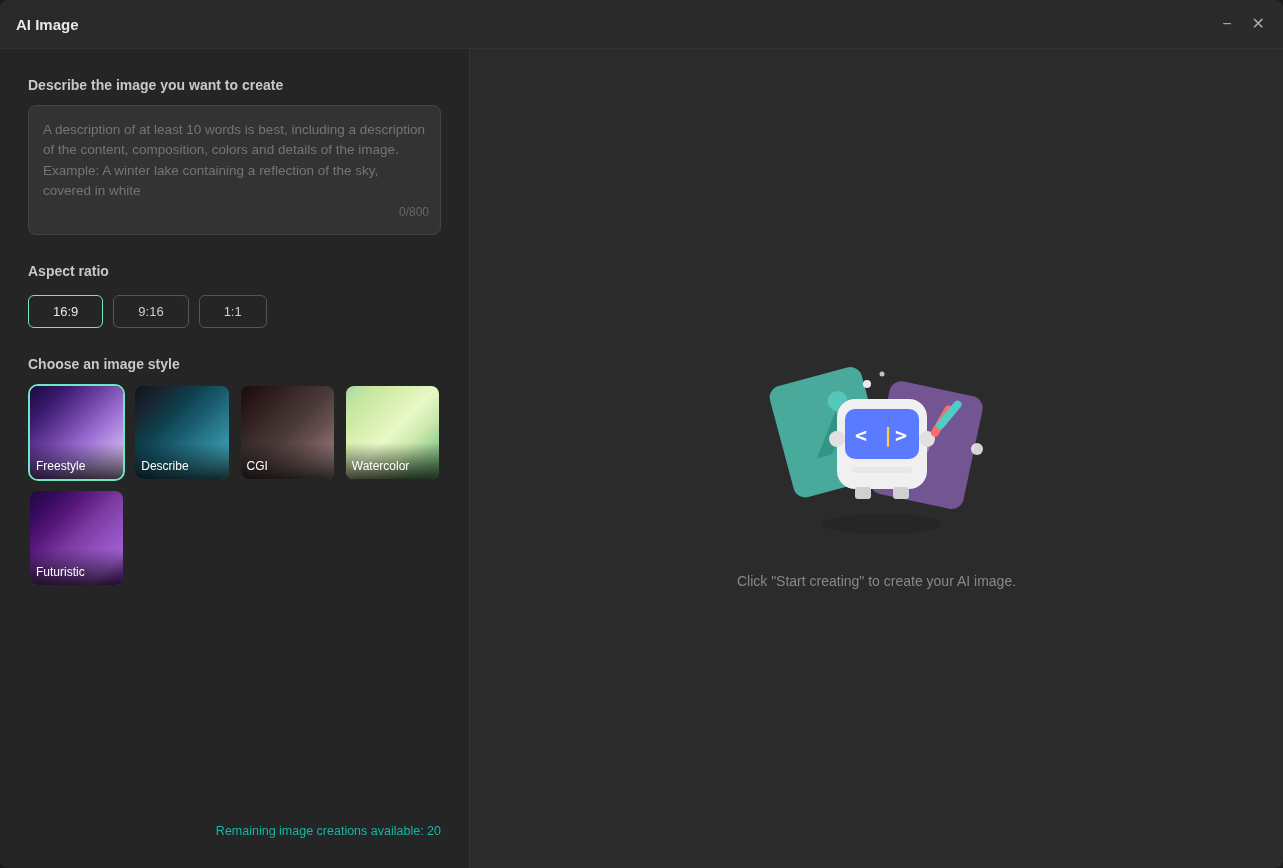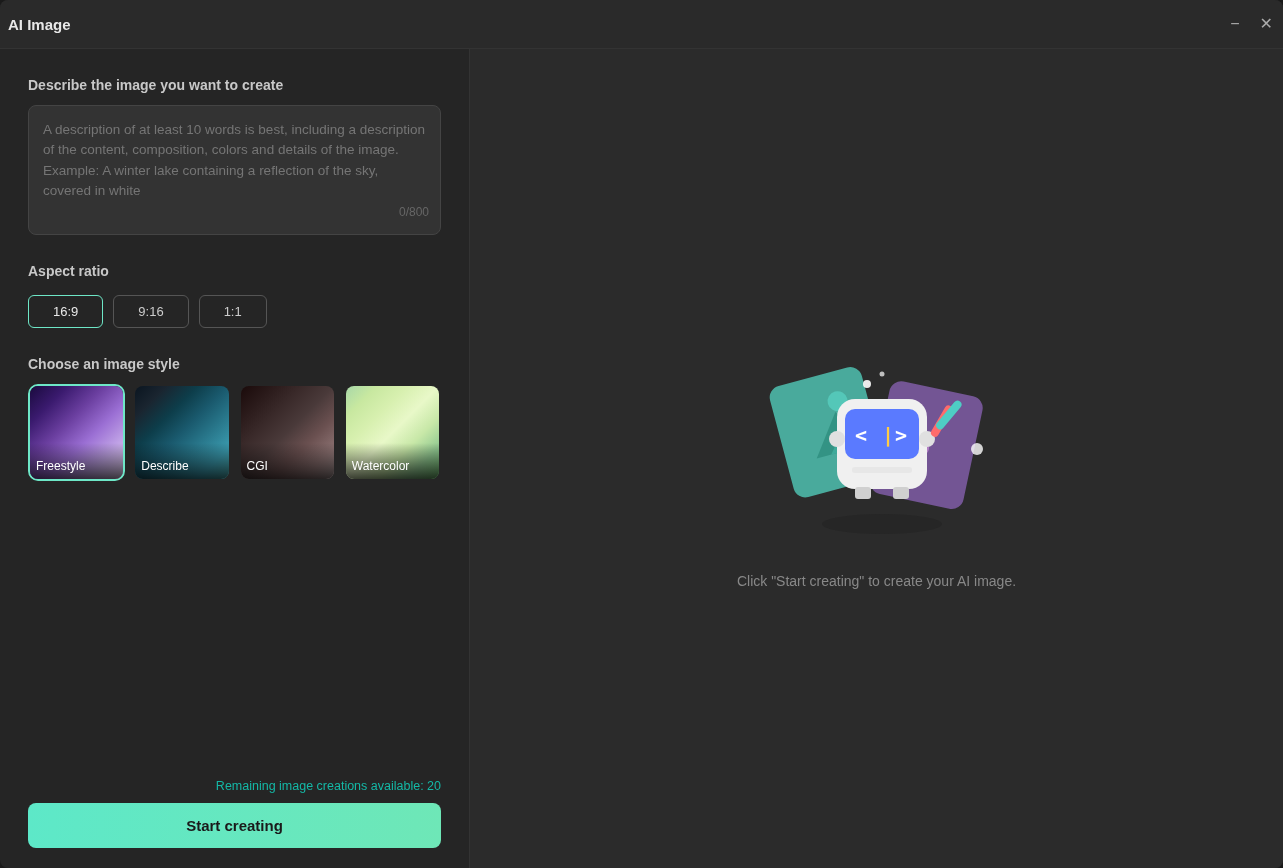--- a/index.html
+++ b/index.html
@@ -15,21 +15,21 @@
       width: 1283px;
       height: 868px;
       background: #252525;
       border-radius: 8px;
       display: flex;
       flex-direction: column;
       overflow: hidden;
     }
     .titlebar {
       background: #2a2a2a;
-      padding: 14px 8px;
+      padding: 14px 16px;
       display: flex;
       align-items: center;
       justify-content: space-between;
       border-bottom: 1px solid #333;
       flex-shrink: 0;
     }
     .titlebar-title {
       font-size: 15px;
       font-weight: 600;
       color: #e8e8e8;
@@ -250,25 +250,28 @@
           <span class="style-label">Describe</span>
         </div>
         <div class="style-item">
           <div class="style-thumb thumb-cgi"></div>
           <span class="style-label">CGI</span>
         </div>
         <div class="style-item">
           <div class="style-thumb thumb-watercolor"></div>
           <span class="style-label">Watercolor</span>
         </div>
+        <div class="style-item">
+          <div class="style-thumb thumb-futuristic"></div>
+          <span class="style-label">Futuristic</span>
+        </div>
       </div>
 
       <div class="bottom-area">
         <div class="remaining-text">Remaining image creations available: 20</div>
-        <button class="start-btn">Start creating</button>
       </div>
     </div>
 
     <div class="right-panel">
       <div class="robot-area">
         <svg class="robot-svg" viewBox="0 0 280 220" xmlns="http://www.w3.org/2000/svg">
 
           <rect x="30" y="60" width="95" height="115" rx="12" fill="#4db8a8" transform="rotate(-15 30 60)" opacity="0.9"></rect>
 
           <g transform="rotate(-15 30 60)" opacity="0.7">

